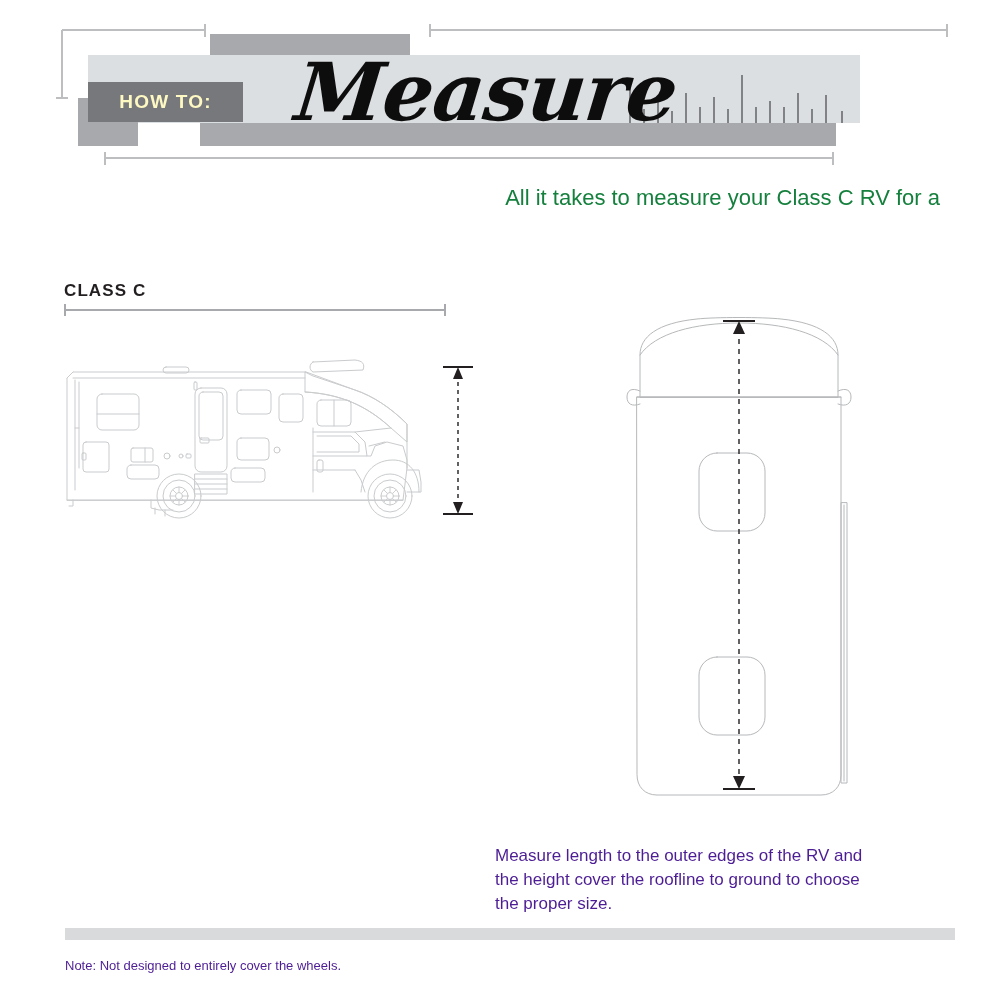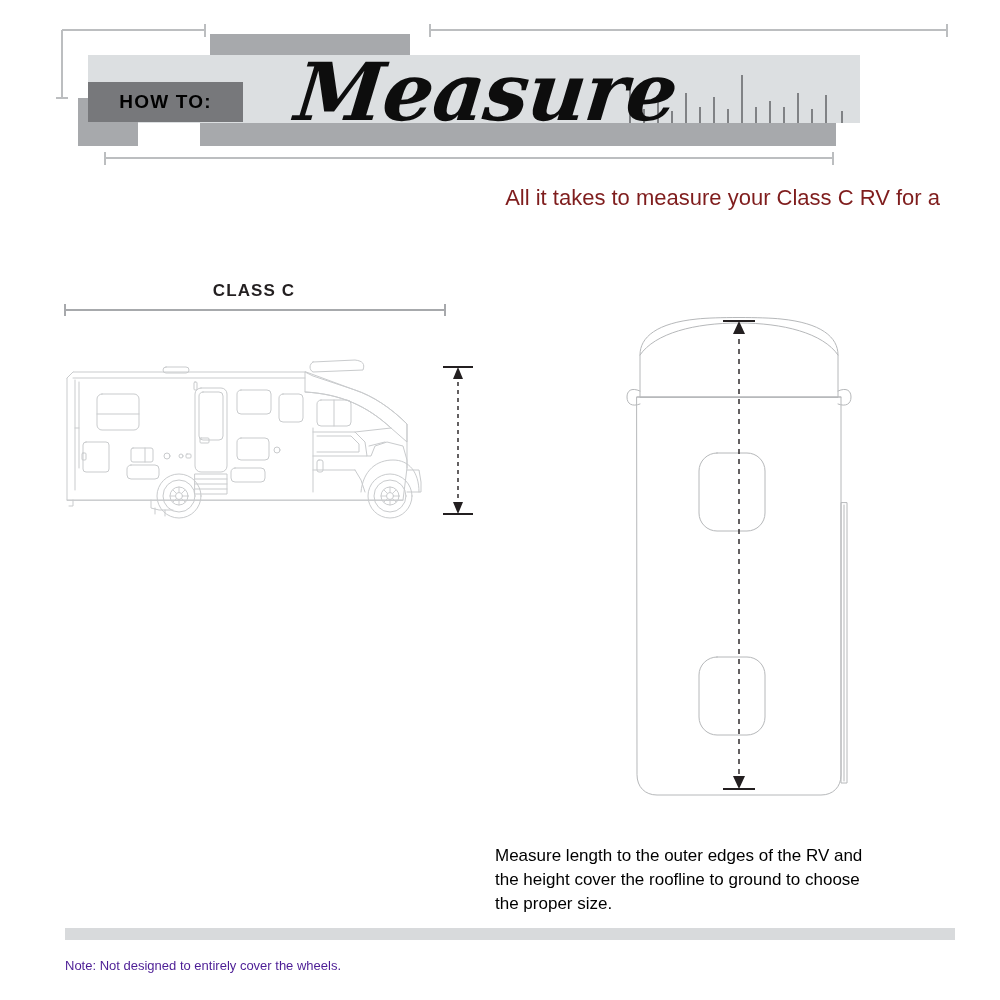--- a/index.html
+++ b/index.html
@@ -59,21 +59,21 @@
   
   #howto-tag {
     left: 88px; top: 82px;
     width: 155px; height: 40px;
     background: #77787b;
     display: flex;
     align-items: center;
     justify-content: center;
   }
   #howto-tag .label {
-    color: #000000;
+    color: #fef9c3;
     font-size: 19px;
     font-weight: bold;
     letter-spacing: 1.2px;
     font-family: "Liberation Sans", sans-serif;
   }
   
   #measure-word {
     position: absolute;
     left: 296px;
     top: 52px;
@@ -105,31 +105,31 @@
 
   
   #subtitle {
     position: absolute;
     left: 380px;
     top: 182px;
     width: 560px;
     text-align: right;
     font-size: 22px;
     line-height: 31px;
-    color: #7f1d1d;
+    color: #15803d;
     font-family: "Liberation Sans", sans-serif;
   }
 
   
   #classc-label {
     position: absolute;
     left: 64px;
     top: 281px;
     width: 380px;
-    text-align: center;
+    text-align: left;
     font-size: 17px;
     font-weight: bold;
     letter-spacing: 1.1px;
     color: #231f20;
   }
   #classc-line-svg {
     position: absolute;
     left: 55px; top: 300px;
     width: 400px; height: 20px;
   }
@@ -154,21 +154,21 @@
 
   
   #caption {
     position: absolute;
     left: 495px;
     top: 844px;
     width: 410px;
     text-align: left;
     font-size: 17px;
     line-height: 24px;
-    color: #000000;
+    color: #4c1d95;
   }
 
   
   #footer-bar {
     position: absolute;
     left: 65px;
     top: 928px;
     width: 890px;
     height: 12px;
     background: #d8dadc;

